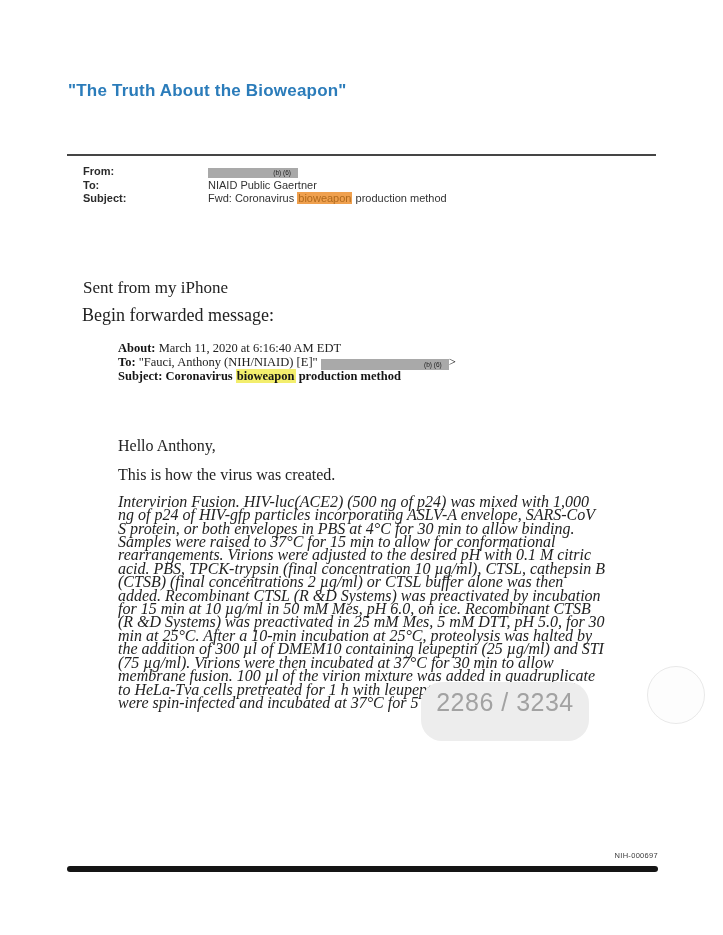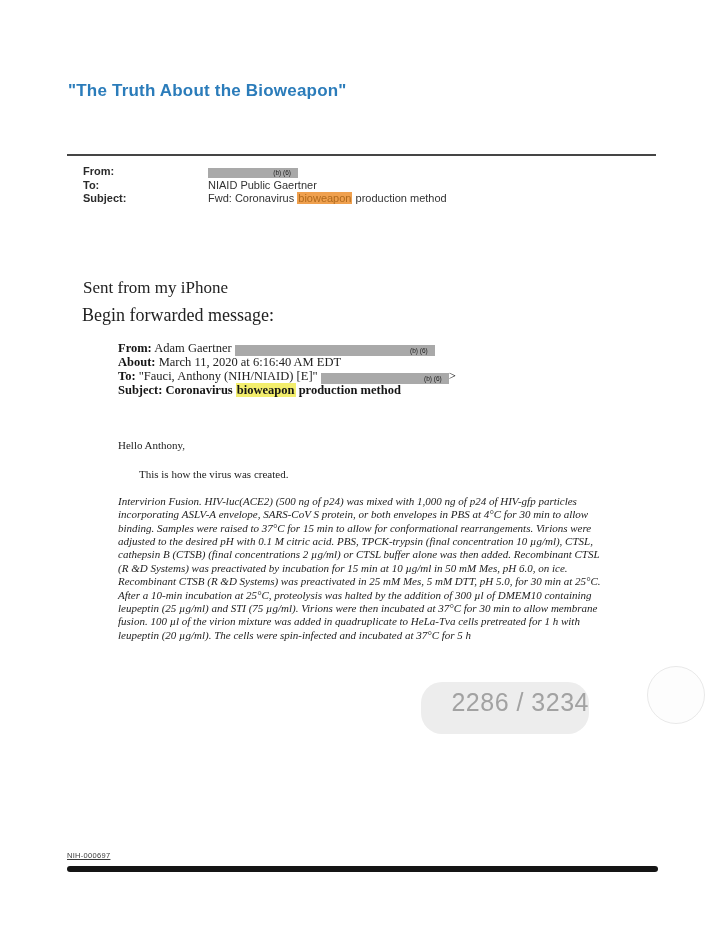--- a/index.html
+++ b/index.html
@@ -33,37 +33,37 @@
     font:400 6.5px/10px "Liberation Sans","DejaVu Sans",sans-serif; color:#222;
   }
   .red-lg .redtext, .red-md .redtext { line-height:11px; }
   mark.hl-orange { background:var(--highlight_orange,#efa04e); color:#b0691c; padding:0 1px; }
   mark.hl-yellow { background:var(--highlight_yellow,#f3ee6d); color:#111; padding:0 1px; }
   .serif { font-family:"Liberation Serif","DejaVu Serif",serif; color:#222; }
   .sent-from { position:absolute; left:16px; top:126px; font-size:17px; }
   .begin-fwd { position:absolute; left:15px; top:153px; font-size:18px; }
   .fwd { position:absolute; left:51px; top:190px; font-size:12.5px; line-height:13.6px; }
   .fwd b { color:#151515; }
-  .body-text { position:absolute; left:51px; top:287px; font-size:11px; line-height:13.4px; }
+  .body-text { position:absolute; left:51px; top:287px; font-size:16px; line-height:13.4px; }
   .body-text p { margin:0; }
-  .body-text .line2 { margin-top:16px;margin-left:21px; }
+  .body-text .line2 { margin-top:16px; }
   .body-text .para { margin-top:13px; width:487px;font-style:italic; }
   .footer-id {
-    position:absolute; top:699px; left:0; width:100%; text-align:left;
+    position:absolute; top:699px; left:0; width:100%; text-align:right;
     font:400 7.5px/10px "Liberation Sans","DejaVu Sans",sans-serif;
-    color:#3a3a3a; letter-spacing:.3px;text-decoration:underline;
+    color:#3a3a3a; letter-spacing:.3px;
   }
   .black-bar { position:absolute; top:714px; left:0; width:591px; height:6px; background:#151515; border-radius:3px; }
   
   .page-badge {
-    position:absolute; left:421px; top:682px; width:168px; height:52px;
+    position:absolute; left:421px; top:682px; width:168px; height:59px;
     border-radius:21px; background:var(--badge_bg,#ededed);
     color:var(--badge_text,#a2a2a2);
     font:400 25px/41px "Liberation Sans","DejaVu Sans",sans-serif;
-    text-align:right; letter-spacing:.5px; z-index:5;
+    text-align:center; letter-spacing:.5px; z-index:5;
   }
   .ghost-circle {
     position:absolute; left:647px; top:666px; width:56px; height:56px;
     border-radius:50%; border:1.5px solid #e9e9e9; background:#fdfdfd; z-index:4;
   }
 </style>
 </head>
 <body>
 
 <div class="page">
@@ -86,25 +86,20 @@
         <span class="elabel">Subject:</span>
         <span class="evalue"><span>Fwd: Coronavirus </span><mark class="hl-orange">bioweapon</mark><span> production method</span></span>
       </div>
     </div>
 
     <div class="serif sent-from">Sent from my iPhone</div>
     <div class="serif begin-fwd">Begin forwarded message:</div>
 
     <div class="serif fwd">
       <div class="fwd-line">
-        <b>From:</b>
-        <span>Adam Gaertner</span>
-        <span class="redaction red-lg"><span class="redtext">(b) (6)</span></span>
-      </div>
-      <div class="fwd-line">
         <b>About:</b>
         <span>March 11, 2020 at 6:16:40 AM EDT</span>
       </div>
       <div class="fwd-line">
         <b>To:</b>
         <span>"Fauci, Anthony (NIH/NIAID) [E]"</span>
         <span class="redaction red-md"><span class="redtext">(b) (6)</span></span><span>&gt;</span>
       </div>
       <div class="fwd-line">
         <b>Subject:</b>

